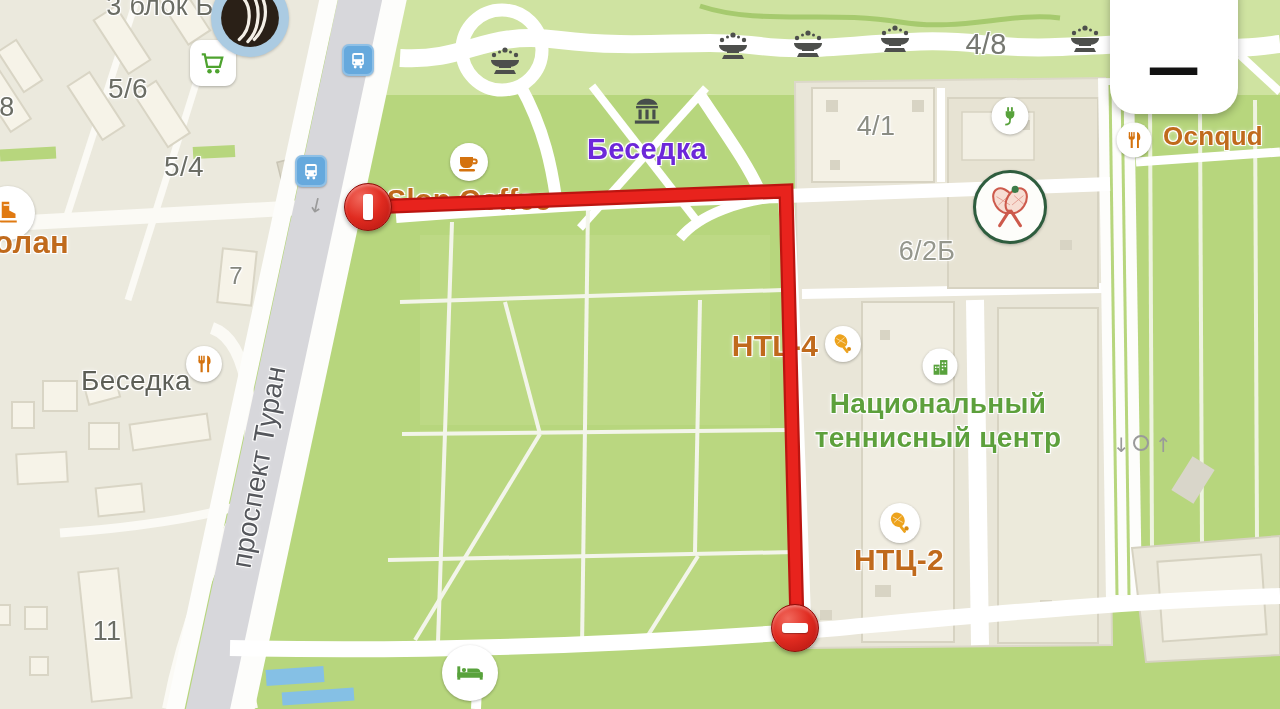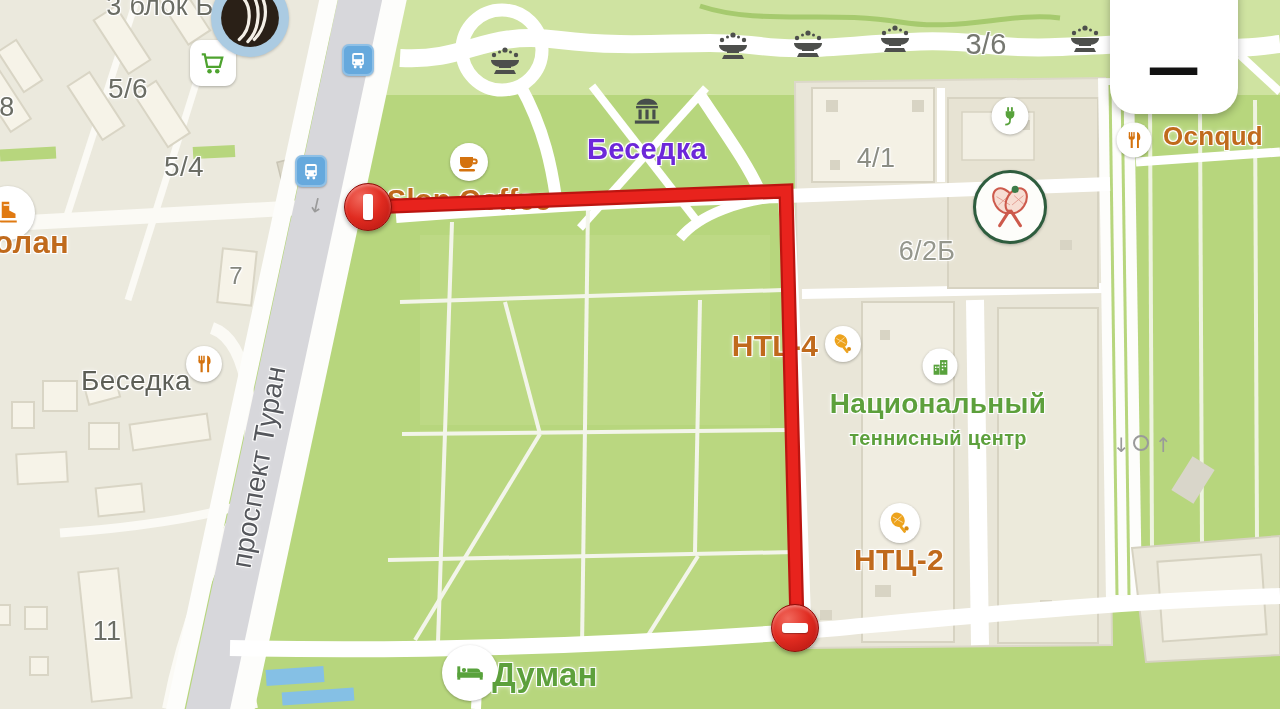--- a/index.html
+++ b/index.html
@@ -228,30 +228,29 @@
   <div class="lbl edge t-gray" style="left:-16px;top:107px;font-size:27px;">78</div>
   <div class="lbl t-gray" style="left:128px;top:89px;font-size:28px;text-align:right;">5/6</div>
   <div class="lbl t-gray" style="left:184px;top:167px;font-size:28px;">5/4</div>
   <div class="lbl edge t-orange" style="left:-6px;top:243px;font-size:31px;">олан</div>
   <div class="lbl t-gray" style="left:236px;top:276px;font-size:24px;color:#84867e;">7</div>
   <div class="lbl t-gray" style="left:136px;top:381px;font-size:28px;color:#5c5e56;">Беседка</div>
   <div class="lbl street" style="left:259px;top:467px;font-size:28px;transform:translate(-50%,-50%) rotate(-80deg);">проспект Туран</div>
   <div class="lbl t-gray" style="left:107px;top:631px;font-size:27px;">11</div>
   <div class="lbl t-orange under-route" style="left:469px;top:200px;font-size:29px;">Slon Coffee</div>
   <div class="lbl t-dark" style="left:647px;top:149px;font-size:29px;">Беседка</div>
-  <div class="lbl t-gray" style="left:986px;top:44px;font-size:29px;color:#767871;">3/6</div>
-  <div class="lbl t-gray" style="left:876px;top:126px;font-size:27px;color:#8b8d84;margin-top:32px;">4/1</div>
+  <div class="lbl t-gray" style="left:986px;top:44px;font-size:29px;color:#767871;">4/8</div>
+  <div class="lbl t-gray" style="left:876px;top:126px;font-size:27px;color:#8b8d84;">4/1</div>
   <div class="lbl edge t-orange" style="left:1160px;top:36px;font-size:28px;">cof</div>
   <div class="lbl edge t-orange" style="left:1163px;top:136px;font-size:26px;">Ocnqud</div>
   <div class="lbl t-gray" style="left:927px;top:251px;font-size:27px;color:#95978d;">6/2Б</div>
   <div class="lbl t-orange under-route" style="left:775px;top:346px;font-size:30px;">HTL-4</div>
   <div class="lbl t-green" style="left:938px;top:404px;font-size:28px;">Национальный</div>
-  <div class="lbl t-green" style="left:938px;top:438px;font-size:20px;">теннисный центр</div>
+  <div class="lbl t-green" style="left:938px;top:438px;font-size:28px;">теннисный центр</div>
   <div class="lbl t-orange" style="left:899px;top:560px;font-size:30px;">НТЦ-2</div>
-  <div class="lbl t-green" style="left:545px;top:675px;font-size:33px;">Думан</div>
 
   <div class="brand" style="left:250px;top:18px;">
     <svg width="60" height="60" viewBox="0 0 56 56">
         <circle cx="28" cy="28" r="27" fill="#2a2017"></circle>
       <g stroke="#f4efe6" stroke-width="3" fill="none" stroke-linecap="round">
         <path d="M20 8c10 8 10 30-2 40"></path>
           <path d="M30 6c8 10 8 32-4 44"></path>
           <path d="M40 10c5 12 2 28-8 38"></path>
       </g>
       </svg>

